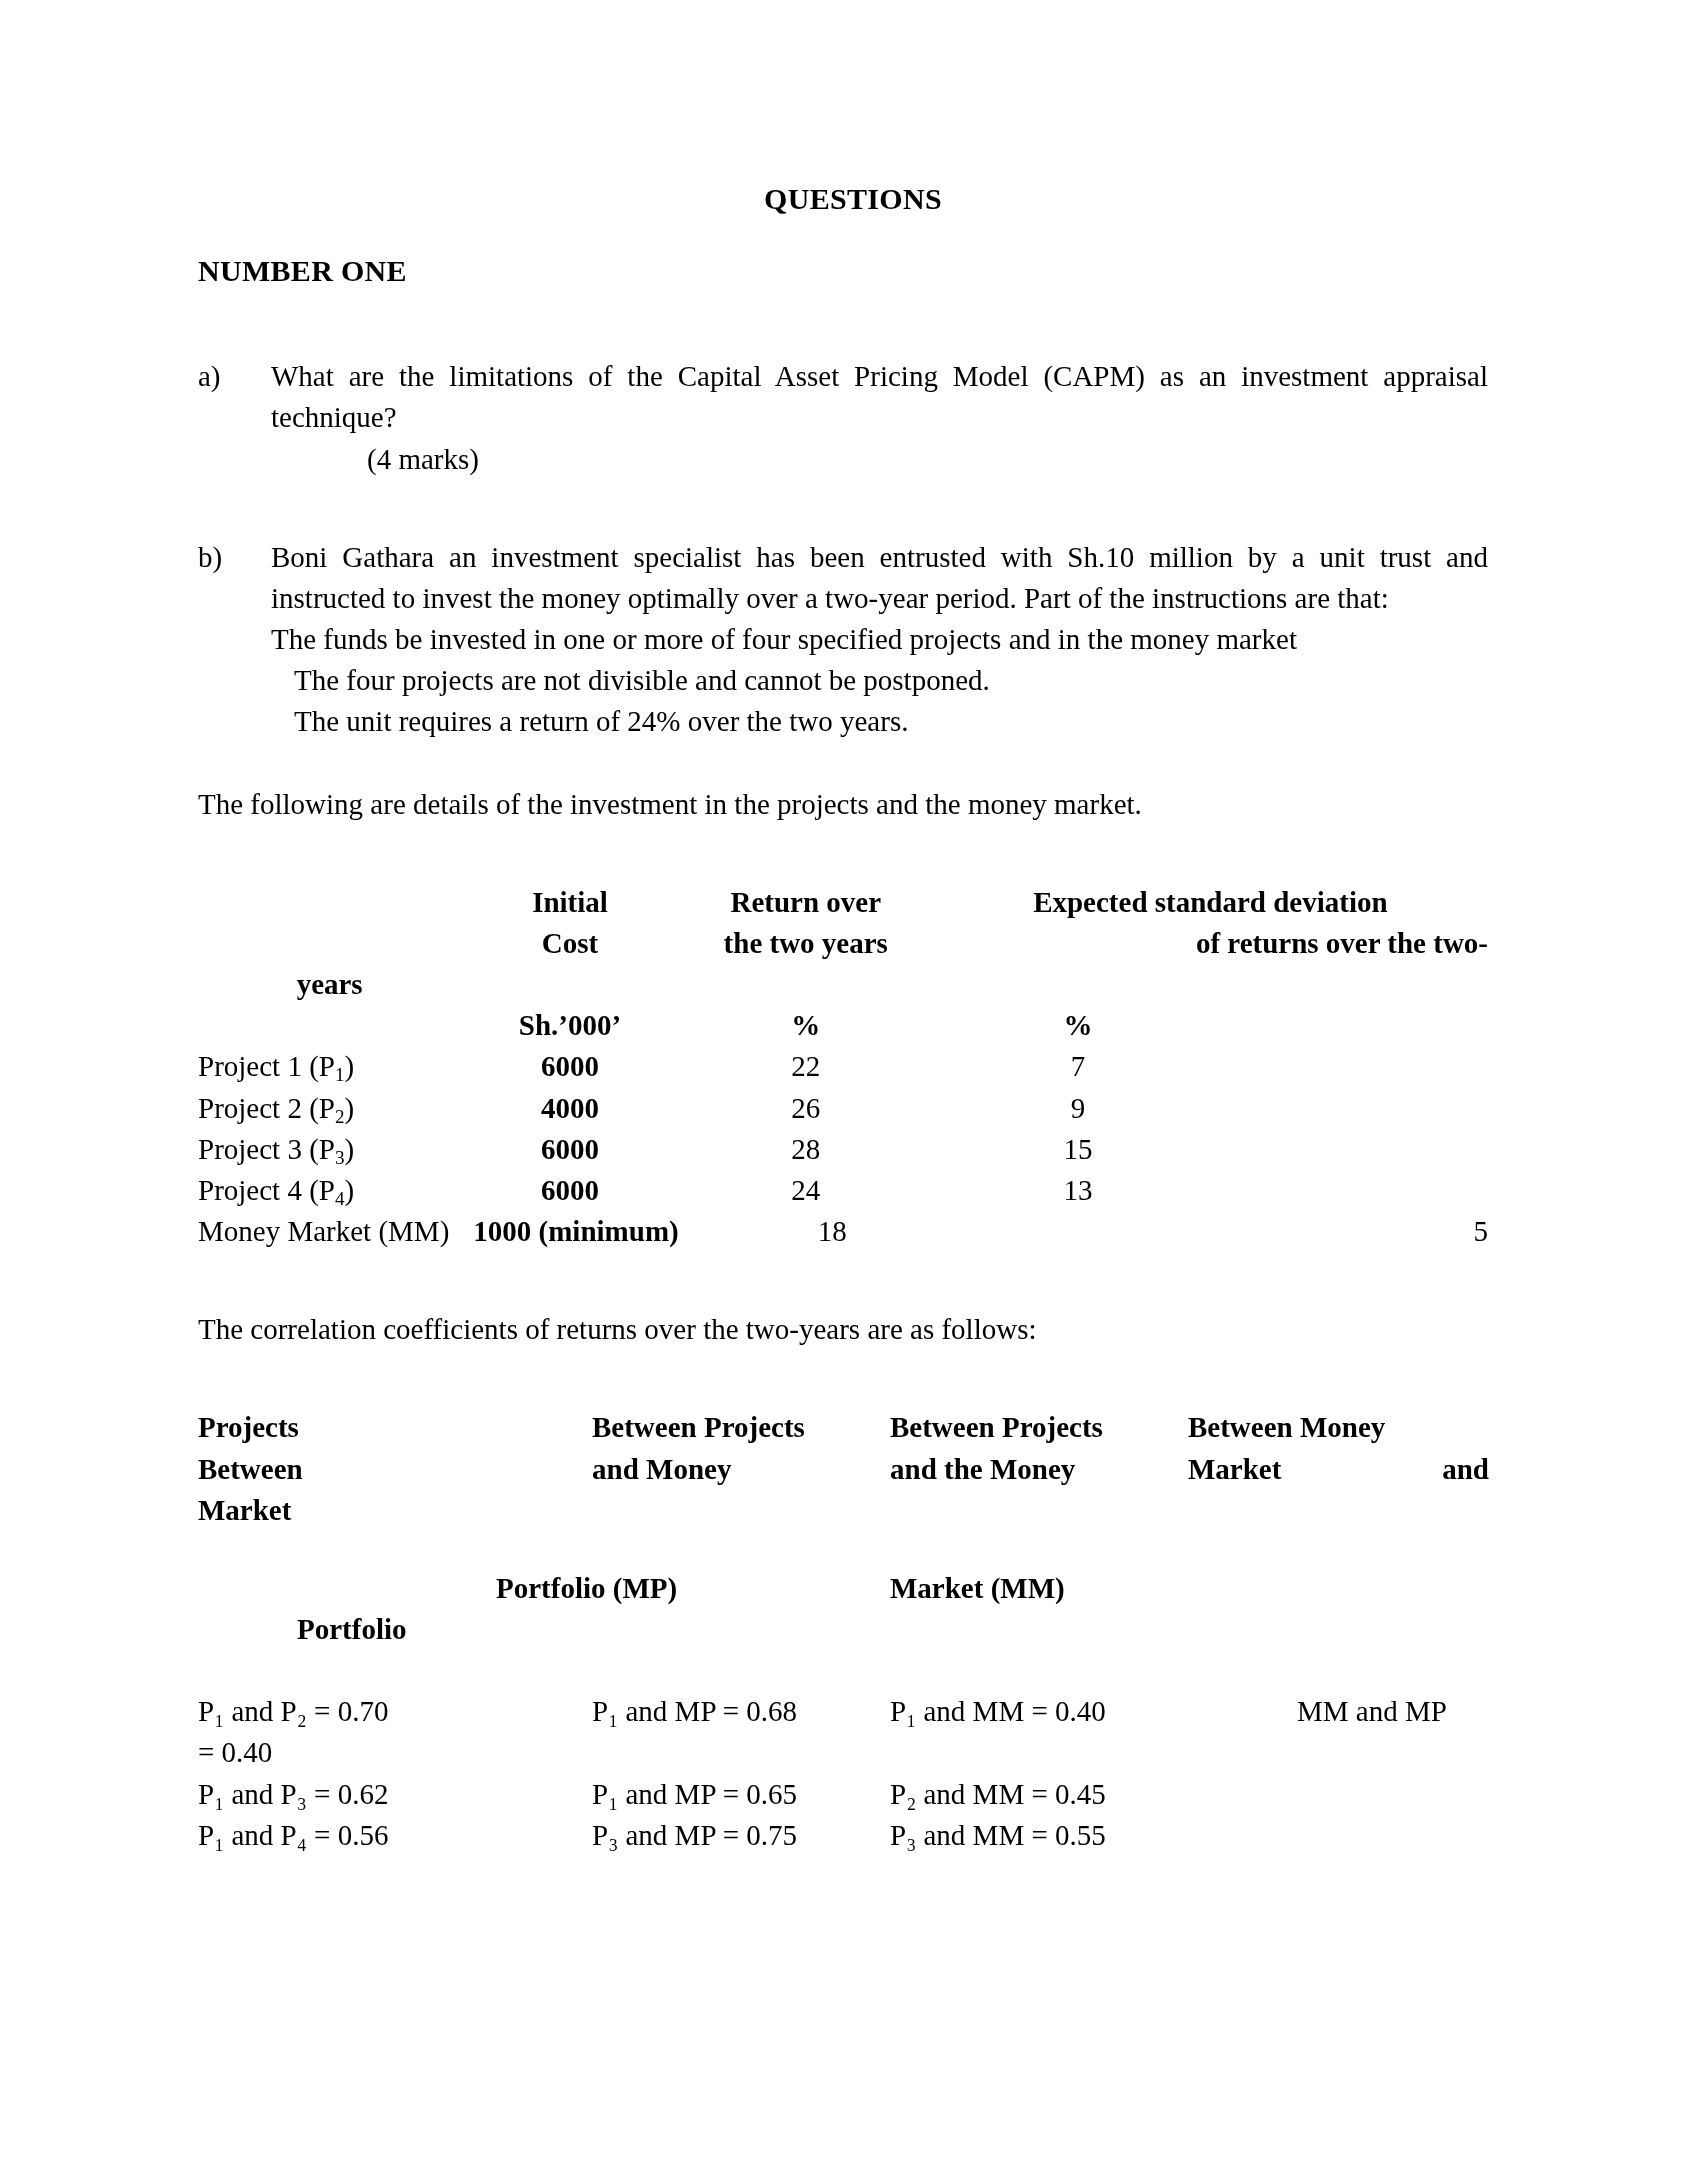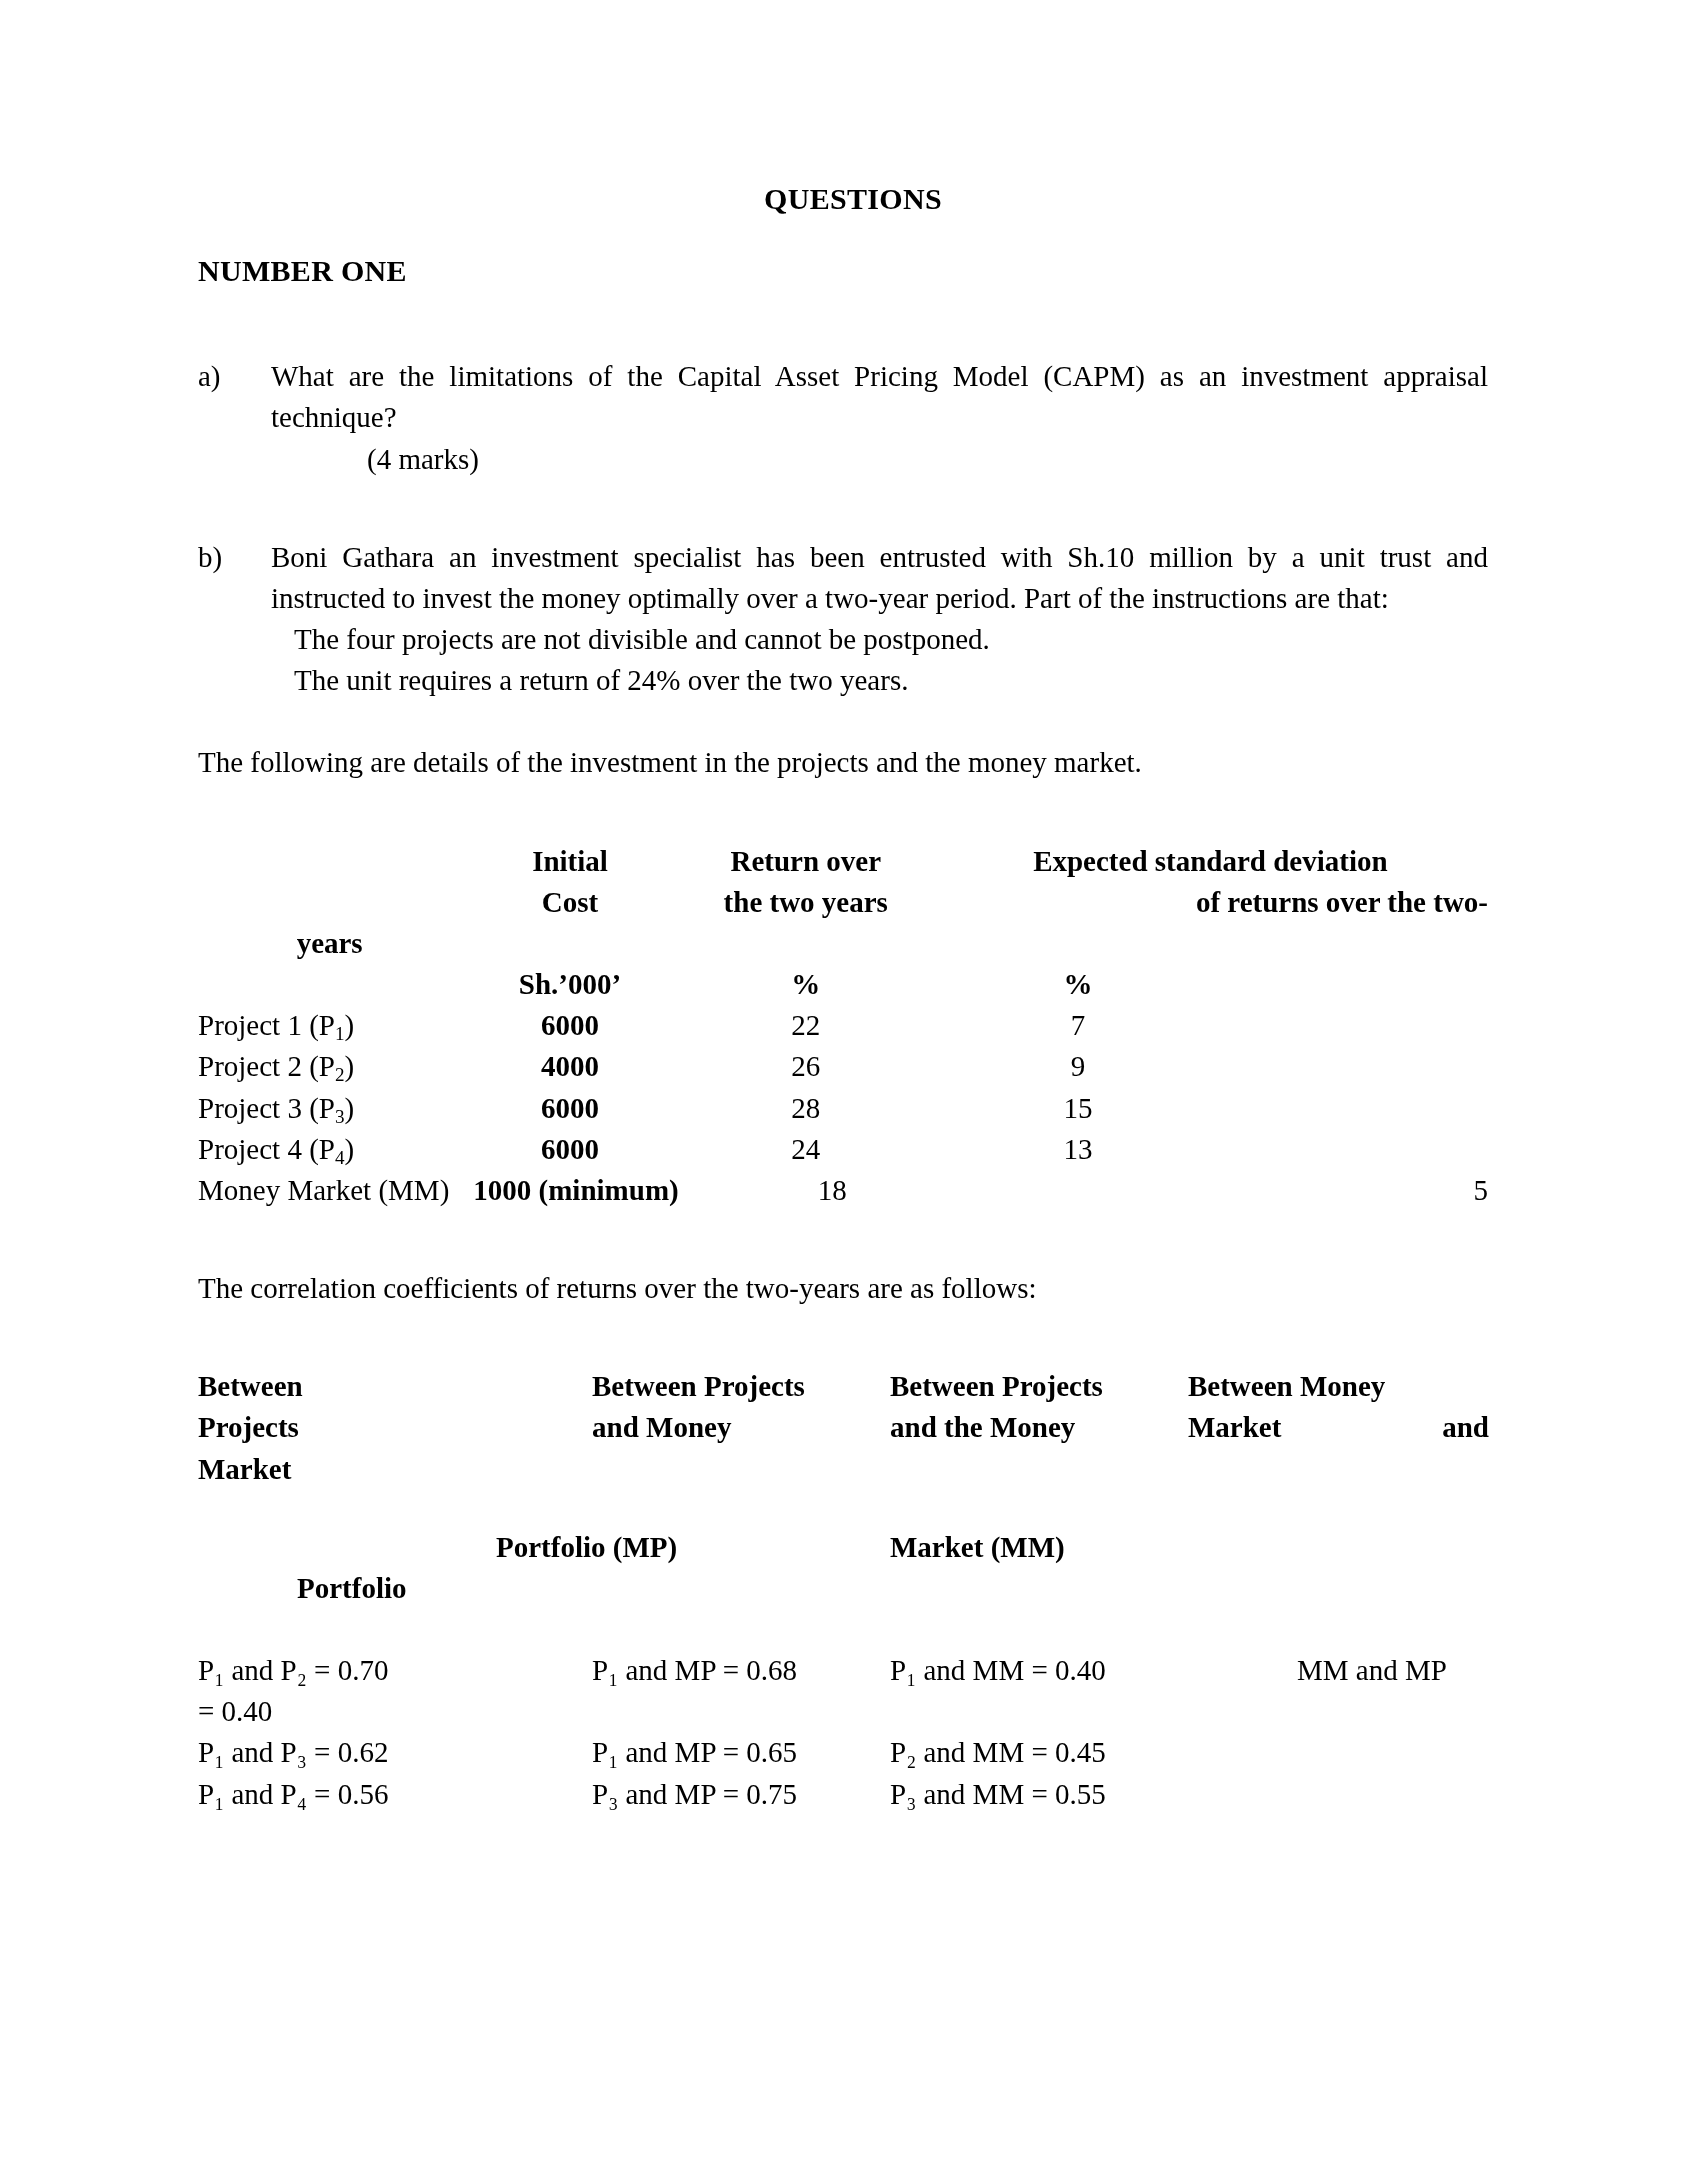--- a/index.html
+++ b/index.html
@@ -162,20 +162,21 @@
         <div class="indent-marks">(4 marks)</div>
       </div>
     </div>
 
     <div class="gap-lg"></div>
 
     <div class="qitem">
       <div class="marker">b)</div>
       <div class="qbody">
         <div class="just">Boni Gathara  an investment specialist has been entrusted with Sh.10 million by a unit trust and instructed to invest the money optimally over a two-year period.  Part of the instructions are that:</div>
+        <div class="just hang-out" style="padding-left:73px;">The funds be invested in one or more of four specified projects and in the money market</div>
         <div style="padding-left:23px;">The four projects are not divisible and cannot be postponed.</div>
         <div style="padding-left:23px;">The unit requires a return of 24% over the two years.</div>
       </div>
     </div>
 
     <div class="gap-md"></div>
 
     <div>The following are details of the investment in the projects and the money market.</div>
 
     <div class="gap-lg"></div>
@@ -242,22 +243,22 @@
 
     <div class="gap-lg"></div>
 
     <div>The correlation coefficients of returns over the two-years are as follows:</div>
 
     <div class="gap-lg"></div>
 
     <div class="corr-head">
       <div class="corr-head-grid">
         <div>
+          <div>Projects</div>
           <div>Between</div>
-          <div>Projects</div>
           <div>Market</div>
         </div>
         <div>
           <div>Between Projects</div>
           <div>and Money</div>
         </div>
         <div>
           <div>Between Projects</div>
           <div>and the Money</div>
         </div>

